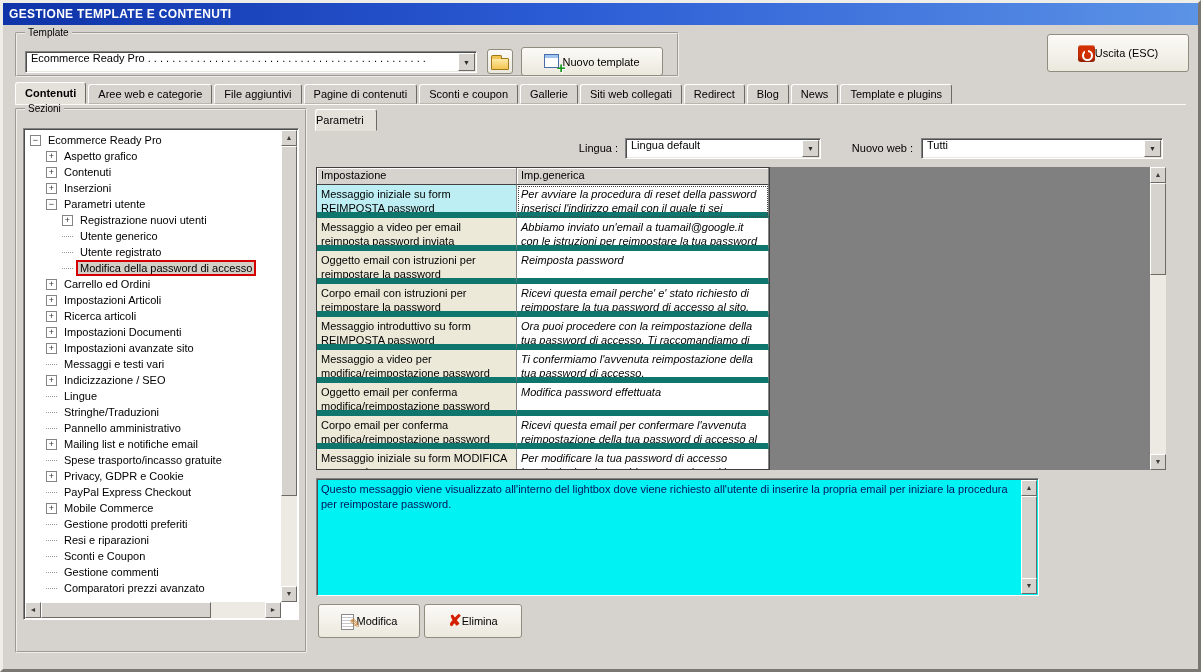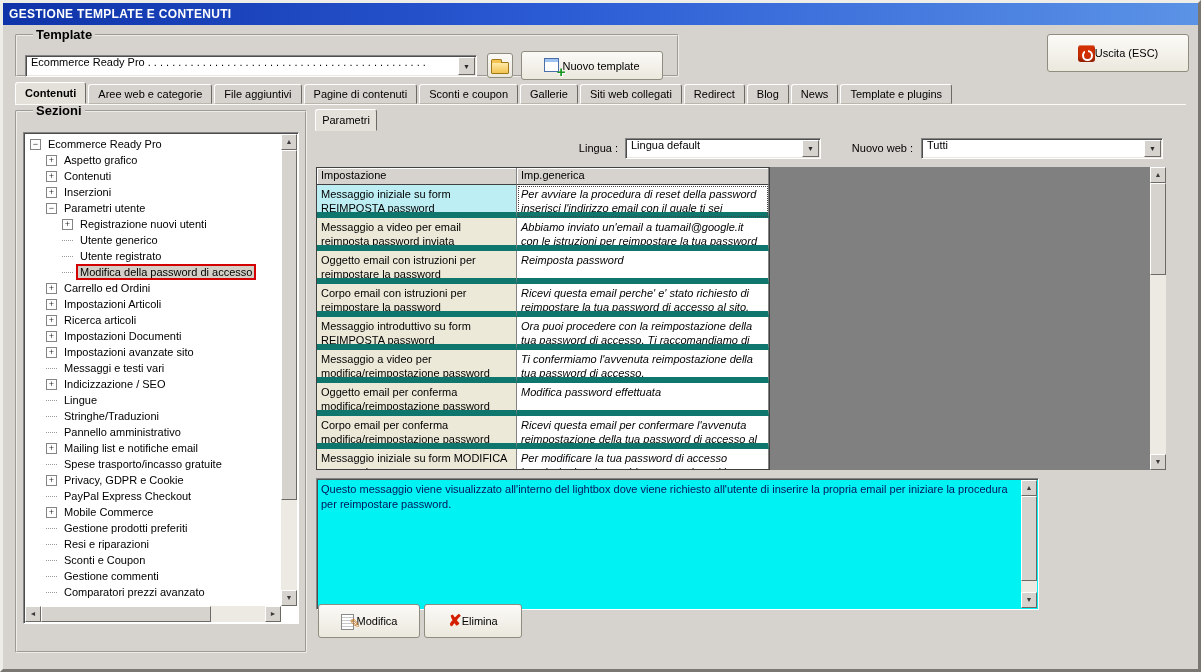--- a/index.html
+++ b/index.html
@@ -17,21 +17,21 @@
     position:absolute; left:0; top:0; right:0; height:22px;
     background:linear-gradient(90deg,#0f33a8 0%,#2a5ad4 45%,#5b93e6 100%);
     color:#fff; font-weight:bold; font-size:12px; line-height:22px; padding-left:6px;
     letter-spacing:.3px;
   }
 
   
   fieldset.groupbox {
     position:absolute; border:2px groove #efede8; border-radius:2px; padding:0;
   }
-  fieldset.groupbox legend { font-size:13px; margin-left:16px; padding:0 3px;font-weight:bold; }
+  fieldset.groupbox legend { font-size:10px; margin-left:8px; padding:0 3px; }
 
   .btn {
     position:absolute; display:flex; align-items:center; justify-content:center; 
     background:linear-gradient(#fbfaf7,#ebe8dd);
     border:1px solid #8f8d80; border-radius:3px; font-size:11px; cursor:pointer;
     font-family:"Liberation Sans", sans-serif;
   }
 
   .combo {
     position:absolute; background:#fff; display:flex; align-items:flex-start;
@@ -112,21 +112,21 @@
   .leafdash { width:11px; border-top:1px dotted #9a9a9a; margin-right:5px; flex:0 0 11px; }
   .tree-label { padding:0 2px; }
   .tree-row.selected .tree-label { background:#d4d0c8; outline:2px solid #d40000; outline-offset:0px; }
   .tree-vscroll { right:1px; top:1px; bottom:17px; }
   .tree-hscroll { left:1px; bottom:1px; right:17px; }
 
   
   .param-tab {
     position:absolute; left:312px; top:106px; width:62px; height:22px;
     background:#e4e1da; border:1px solid; border-color:#fff #6d6a65 #e4e1da #fff;
-    border-radius:3px 3px 0 0; text-align:center; line-height:21px; cursor:pointer;
+    border-radius:3px 3px 0 0; line-height:21px; cursor:pointer;
   }
   .lbl { position:absolute; height:21px; line-height:21px; }
   .lingua-label { left:560px; top:135px; width:55px; text-align:right; }
   .lingua-combo { left:622px; top:135px; width:196px; height:21px; }
   .areaweb-label { left:845px; top:135px; width:65px; text-align:right; }
   .areaweb-combo { left:918px; top:135px; width:242px; height:21px; }
 
   .param-table {
     position:absolute; left:313px; top:164px; width:454px; height:303px;
     border:1px solid #404040; background:#fff; overflow:hidden;
@@ -142,21 +142,21 @@
     border-right:1px solid #848484; border-bottom:6px solid #0f766e; }
   .pt-c.c1 { width:200px; background:#ece9d8; }
   .pt-c.c2 { flex:1; background:#fff; font-style:italic; }
   .pt-row.sel .c1 { background:#bdeef4; }
   .pt-row.sel .c2 { outline:1px dotted #444; outline-offset:-2px; }
 
   .gray-area { position:absolute; left:767px; top:164px; width:380px; height:303px; background:#808080; }
   .param-vscroll { left:1147px; top:164px; height:303px; }
 
   .desc-box {
-    position:absolute; left:313px; top:475px; width:723px; height:132px;
+    position:absolute; left:313px; top:475px; width:723px; height:118px;
     background:#00f2f2; border:1px solid; border-color:#848484 #fff #fff #848484;
     box-shadow: inset 1px 1px 0 #4d4d4d;
   }
   .desc-text { position:absolute; left:4px; top:3px; right:22px; bottom:4px;
     color:#00145a; line-height:15px; overflow:hidden; }
   .desc-vscroll { right:1px; top:1px; bottom:1px; background:#eceae2; }
 
   .modifica-btn { left:315px; top:601px; width:102px; height:34px; }
   .elimina-btn { left:421px; top:601px; width:98px; height:34px; }
   .edit-icon { position:relative; width:16px; height:16px; }

